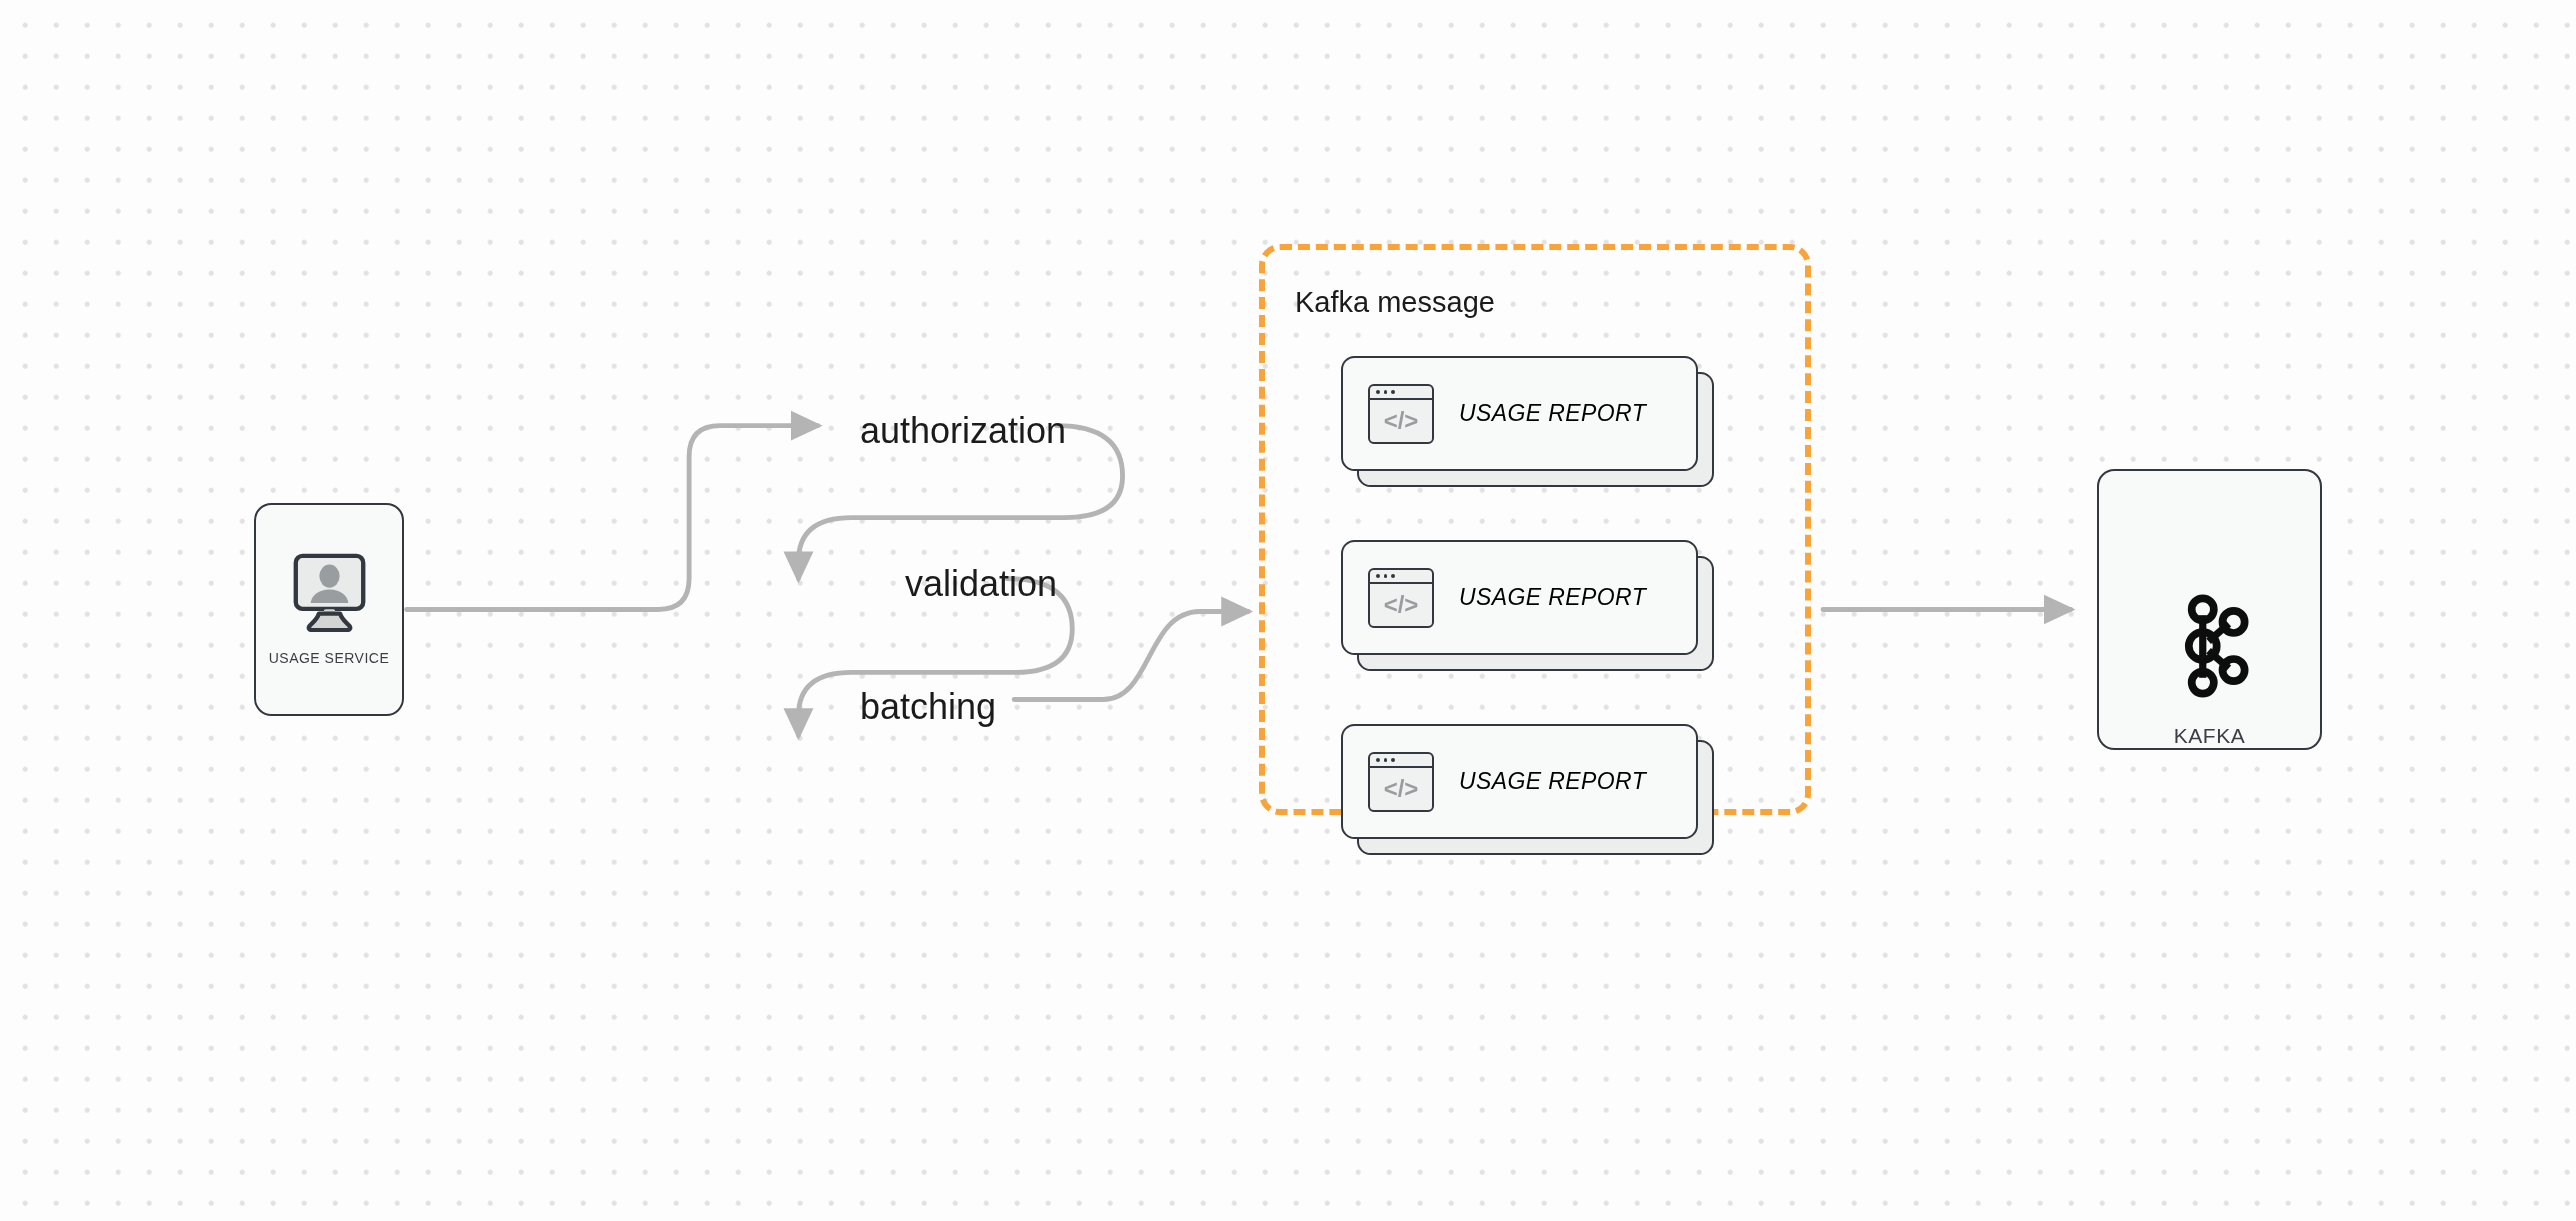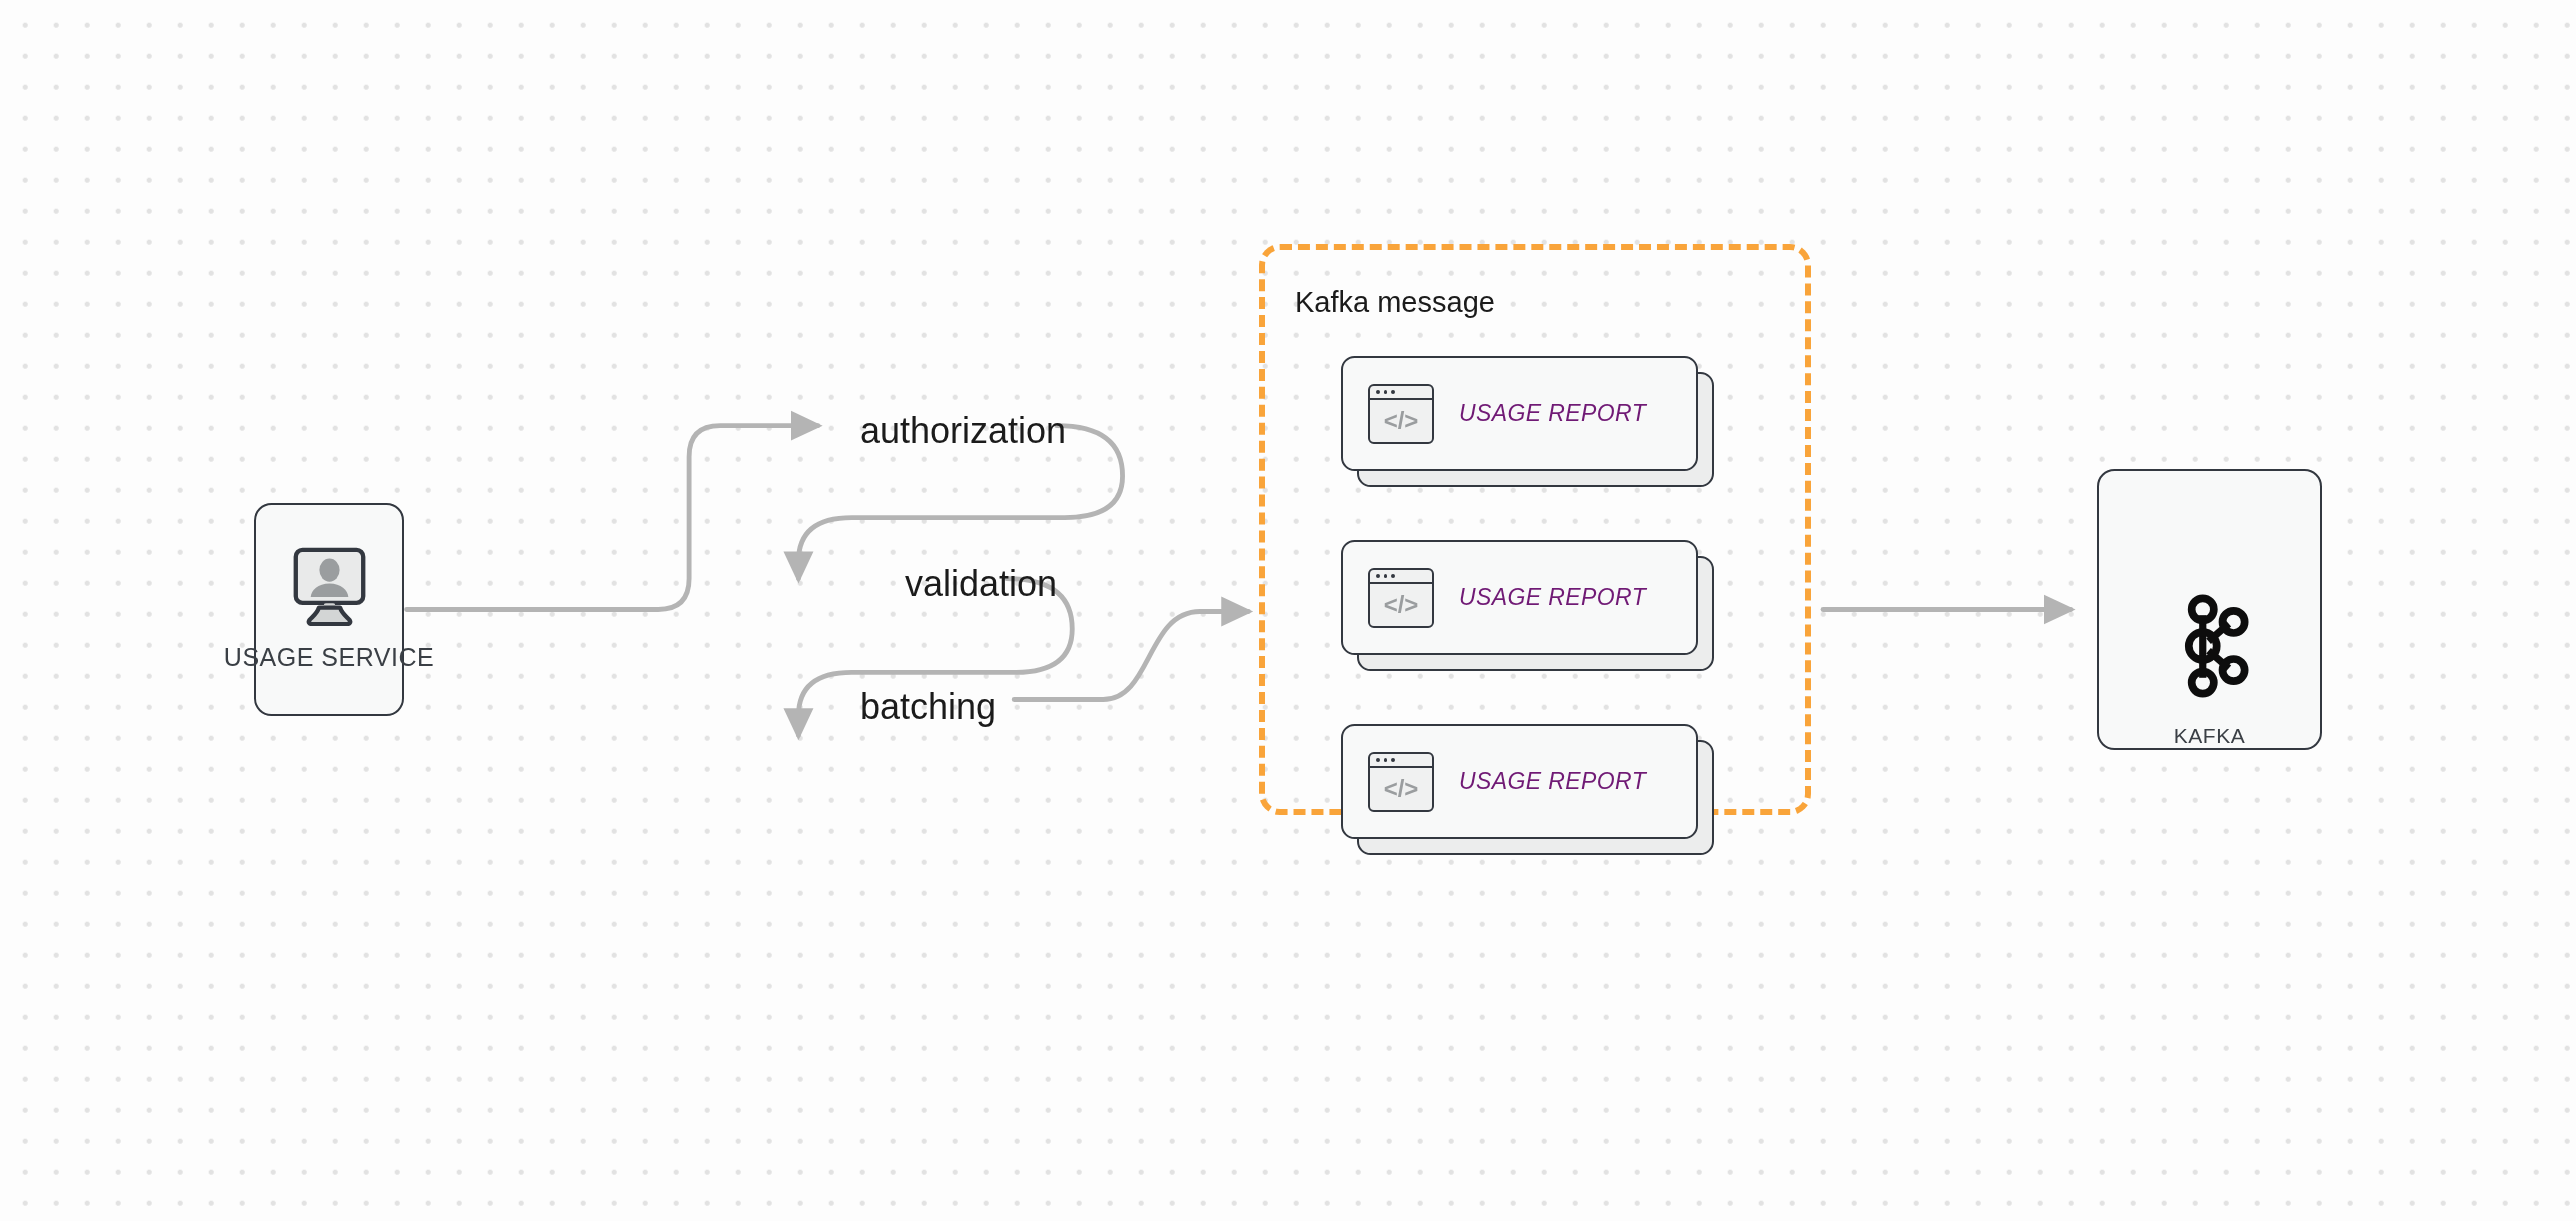--- a/index.html
+++ b/index.html
@@ -25,21 +25,21 @@
     background: #f8f9f9;
     border: 2.9px solid #333840;
     border-radius: 17.4px;
     box-sizing: border-box;
     display: flex;
     flex-direction: column;
     align-items: center;
     justify-content: center;
   }
   .node-caption {
-    font-size: 25px;
+    font-size: 14px;
     letter-spacing: 0.5px;
     color: #3a3f45;
     text-align: center;
     margin-top: 13.5px;
     white-space: nowrap;
   }
 
   
   #usage-service-node { left: 254px; top: 503px; width: 150px; height: 213px; }
 
@@ -117,21 +117,21 @@
     display: flex; align-items: center; justify-content: center;
     font-size: 24px;
     font-weight: bold;
     color: #9a9d9f;
     font-family: "Liberation Sans", sans-serif;
   }
   .report-card-label {
     margin-left: 25px;
     font-size: 23px;
     font-style: italic;
-    color: #701a75;
+    color: #000000;
     letter-spacing: 0.4px;
     white-space: nowrap;
   }
 
   
   .process-label {
     position: absolute;
     font-size: 36px;
     color: #1b1b1b;
     white-space: nowrap;

